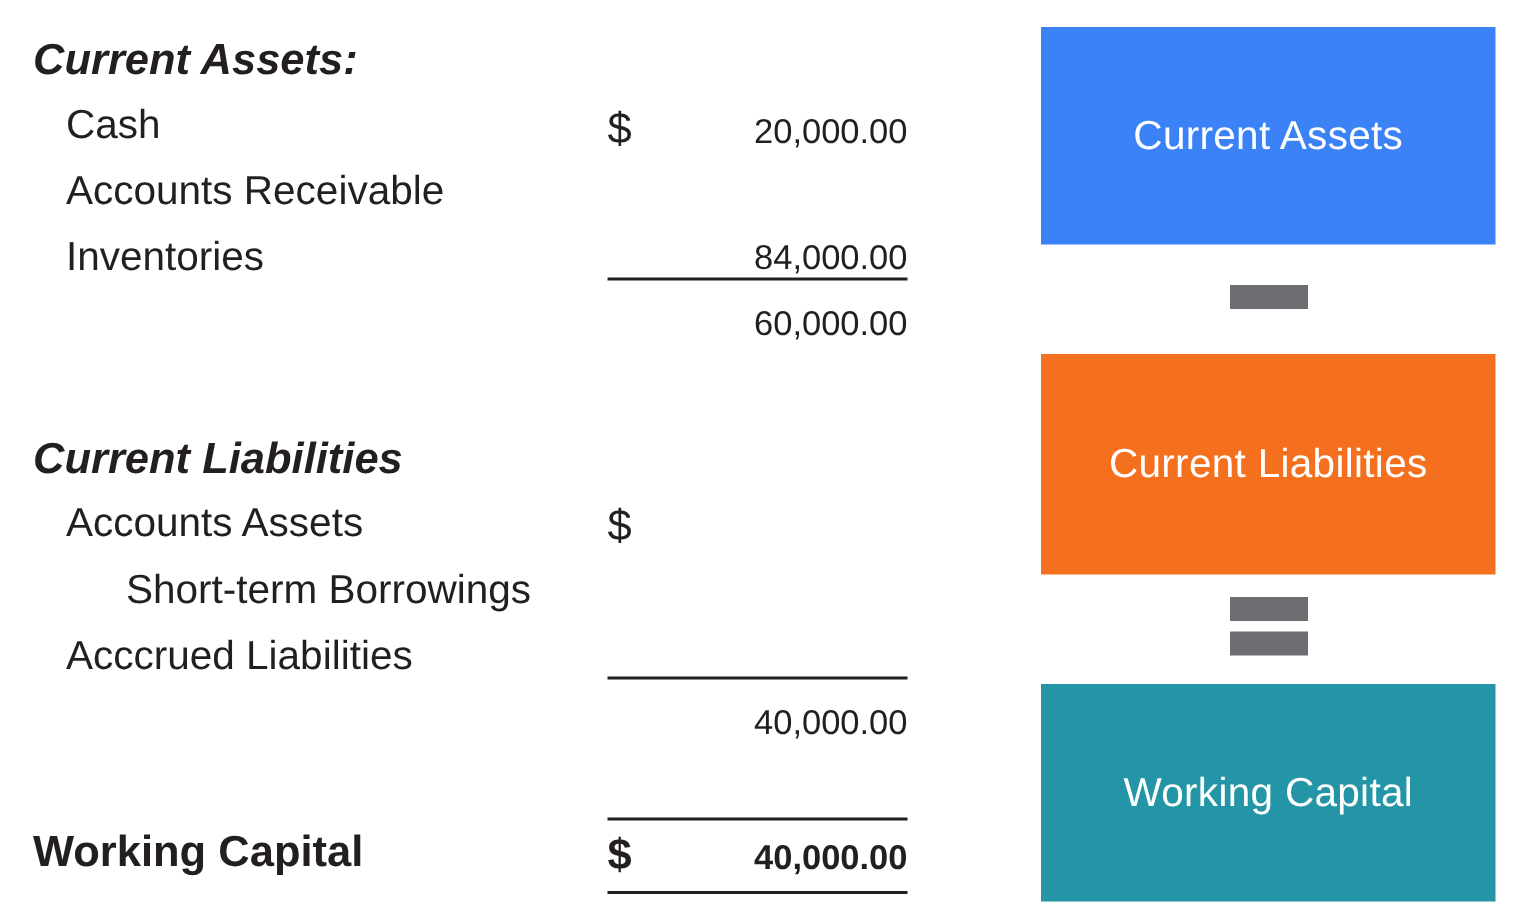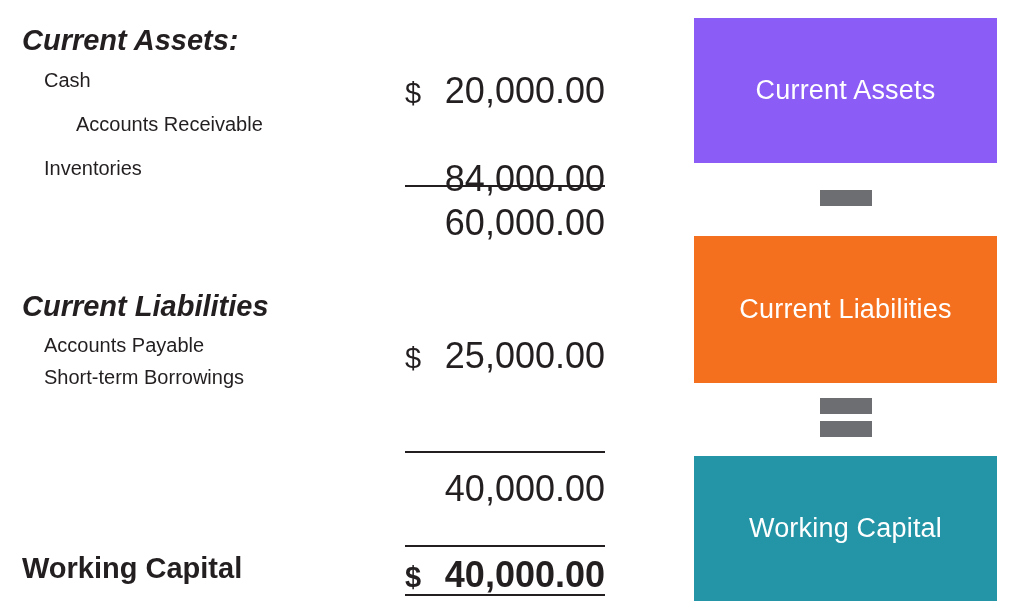--- a/index.html
+++ b/index.html
@@ -41,21 +41,21 @@
     white-space: nowrap;
   }
   .label.section {
     font-style: italic;
     font-weight: bold;
     padding-left: 22px;
     font-size: 29px;
   }
   .label.item {
     padding-left: 44px;
-    font-size: 20px;
+    font-size: 27px;
     color: #231f20;
   }
   .label.total {
     padding-left: 22px;
     font-weight: bold;
     font-size: 29px;
   }
 
   .amount-cell {
     position: absolute;
@@ -64,21 +64,21 @@
     display: flex;
     justify-content: space-between;
     align-items: baseline;
   }
   .currency {
     font-size: 29px;
     width: 26px;
     text-align: left;
   }
   .value {
-    font-size: 36px;
+    font-size: 23px;
     text-align: right;
     flex: 1;
     white-space: nowrap;
   }
   .amount-cell.bold .currency,
   .amount-cell.bold .value {
     font-weight: bold;
   }
 
   
@@ -106,21 +106,21 @@
     display: flex;
     align-items: center;
     justify-content: center;
     color: #ffffff;
     font-size: 27px;
     letter-spacing: 0.2px;
   }
   .block-assets {
     top: 18px;
     height: 145px;
-    background: #8b5cf6;
+    background: #3b82f6;
   }
   .block-liab {
     top: 236px;
     height: 147px;
     background: #F4701F;
   }
   .block-wc {
     top: 456px;
     height: 145px;
     background: #2395A6;
@@ -155,21 +155,21 @@
     </div>
 
     <div class="row" style="top:70px;">
       <div class="label item">Cash</div>
       <div class="amount-cell">
         <span class="currency">$</span>
         <span class="value">20,000.00</span>
       </div>
     </div>
 
-    <div class="row" style="top:114px;margin-left:32px;">
+    <div class="row" style="top:114px;">
       <div class="label item">Accounts Receivable</div>
     </div>
 
     <div class="row" style="top:158px;">
       <div class="label item">Inventories</div>
       <div class="amount-cell">
         <span class="currency"></span>
         <span class="value">84,000.00</span>
       </div>
     </div>
@@ -181,32 +181,32 @@
         <span class="currency"></span>
         <span class="value">60,000.00</span>
       </div>
     </div>
 
     <div class="row" style="top:292px;">
       <div class="label section">Current Liabilities</div>
     </div>
 
     <div class="row" style="top:335px;">
-      <div class="label item">Accounts Payable</div>
+      <div class="label item">Accounts Assets</div>
       <div class="amount-cell">
         <span class="currency">$</span>
-        <span class="value">25,000.00</span>
-      </div>
-    </div>
-
-    <div class="row" style="top:367px;">
+      </div>
+    </div>
+
+    <div class="row" style="top:380px;padding-left:40px;">
       <div class="label item">Short-term Borrowings</div>
     </div>
 
     <div class="row" style="top:424px;">
+      <div class="label item">Acccrued Liabilities</div>
     </div>
 
     <div class="rule thin" style="top:451px;"></div>
 
     <div class="row" style="top:468px;">
       <div class="amount-cell">
         <span class="currency"></span>
         <span class="value">40,000.00</span>
       </div>
     </div>

